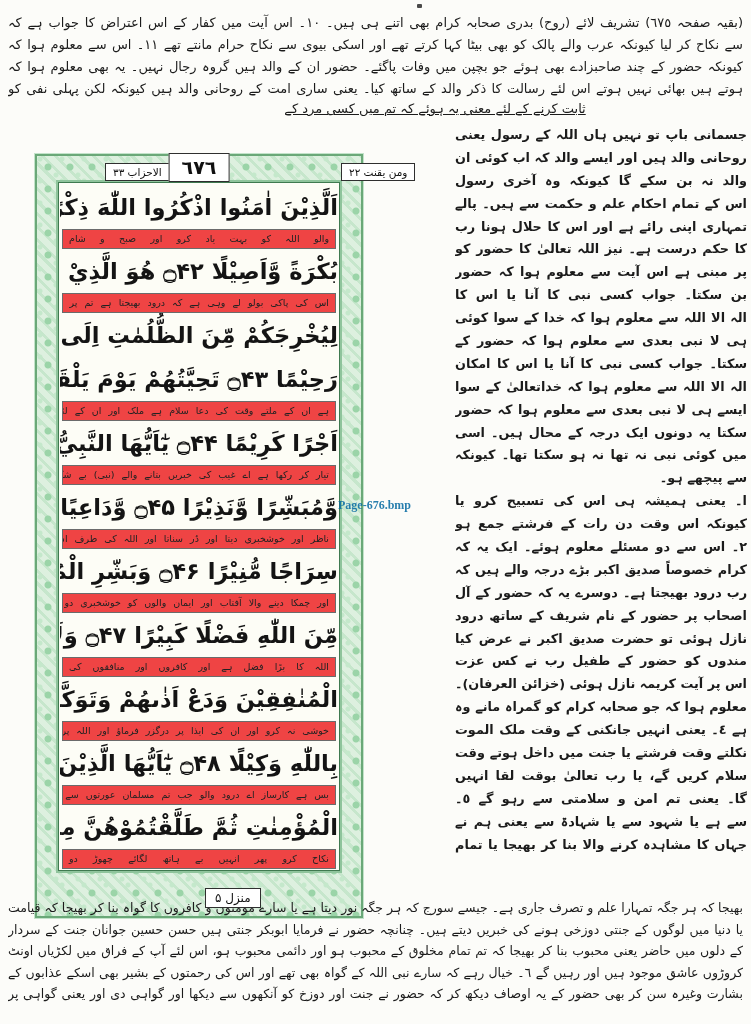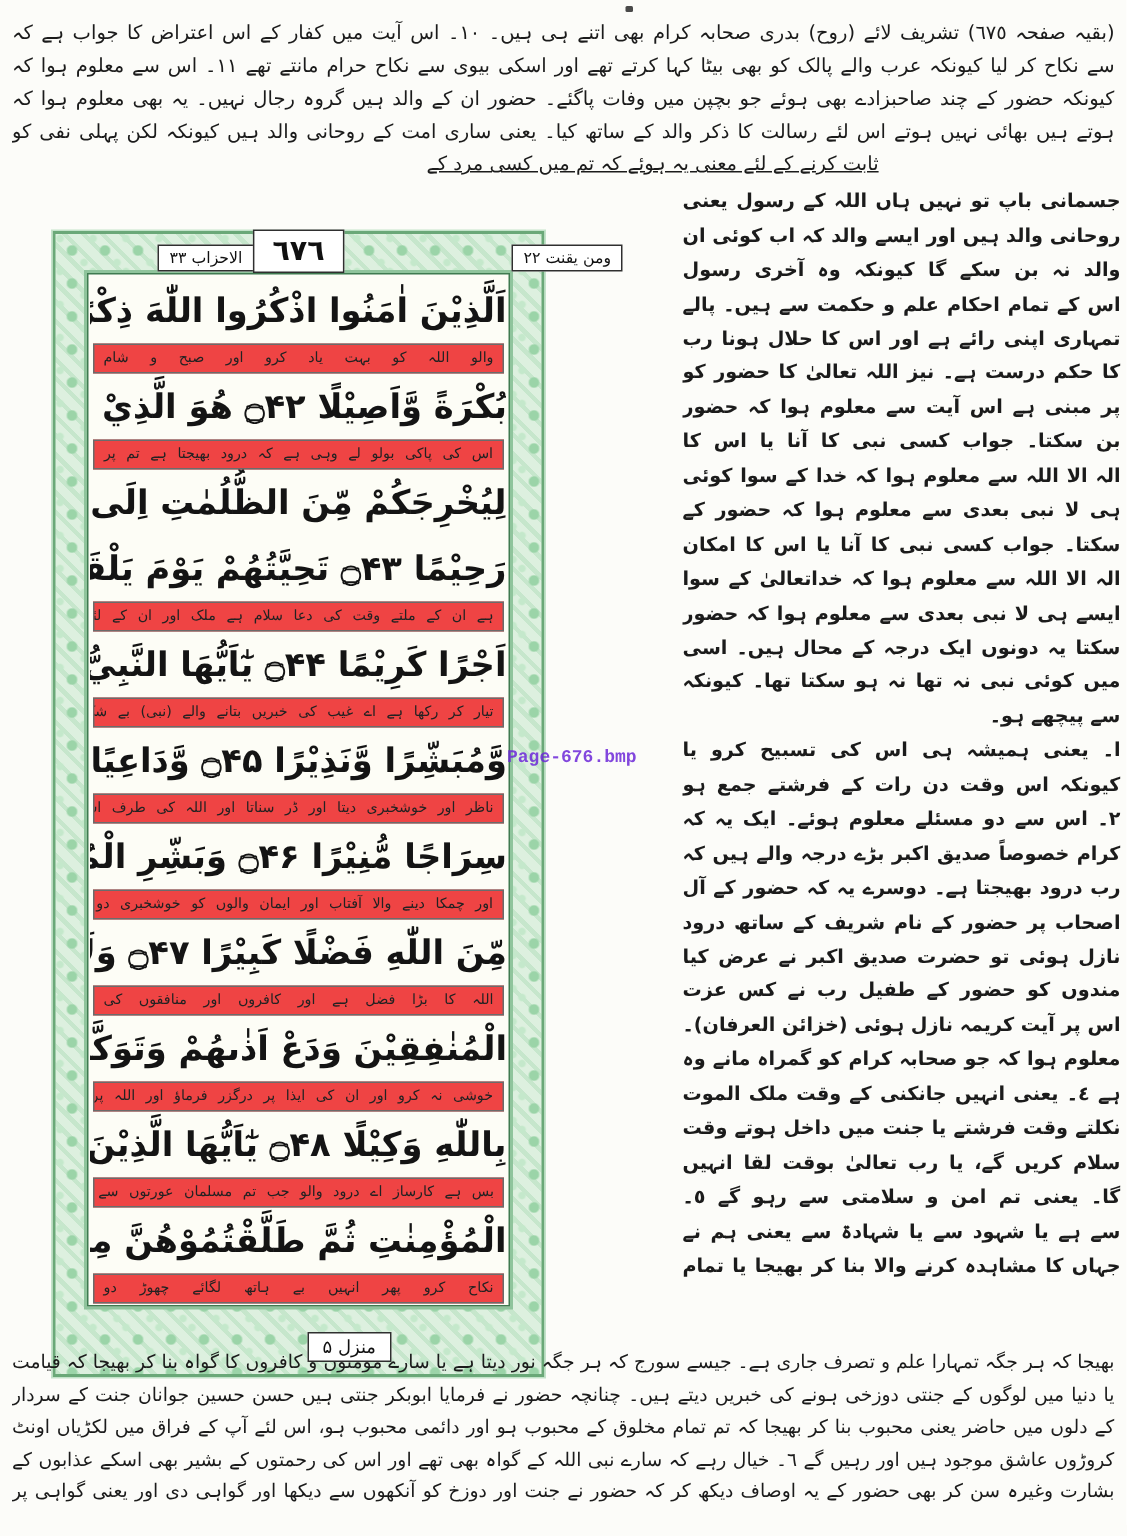--- a/index.html
+++ b/index.html
@@ -46,22 +46,22 @@
 
   .qrow{direction:rtl;box-sizing:border-box;}
   .qrow.arabic{font-size:22.5px;line-height:44px;height:44px;text-align:center;
     font-weight:bold;white-space:nowrap;overflow:hidden;color:#141414;}
   .qrow.urdu{font-size:9.5px;line-height:18px;height:20px;margin:0 2px;
     border:1px solid #6b6b6b;background:#ef4444;padding:0 6px;
     text-align:justify;text-align-last:justify;word-spacing:4px;
     white-space:nowrap;overflow:hidden;color:#222;}
 
   .watermark{position:absolute;left:338px;top:498px;z-index:5;
-    font-family:Liberation Mono, monospace;font-size:12px;font-weight:bold;
-    color:#6d28d9;opacity:.85;letter-spacing:0;}
+    font-family:Liberation Serif, serif;font-size:12px;font-weight:bold;
+    color:#0369a1;opacity:.85;letter-spacing:0;}
 
   .speck{position:absolute;left:417px;top:4px;width:5px;height:4px;background:#4a4a4a;border-radius:1px;}
 </style>
 </head>
 <body>
 
 <div class="page">
 
   <span class="speck"></span>
 

